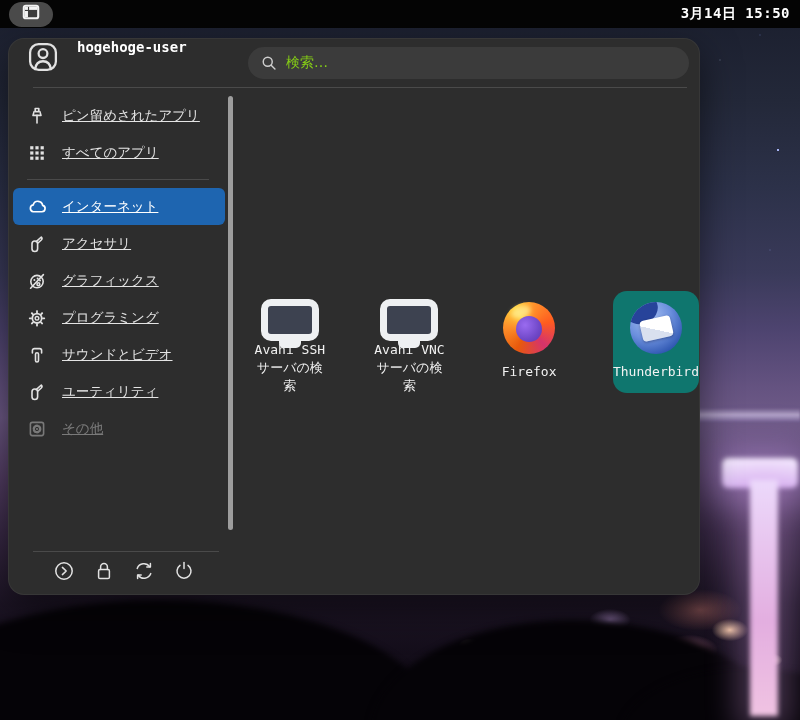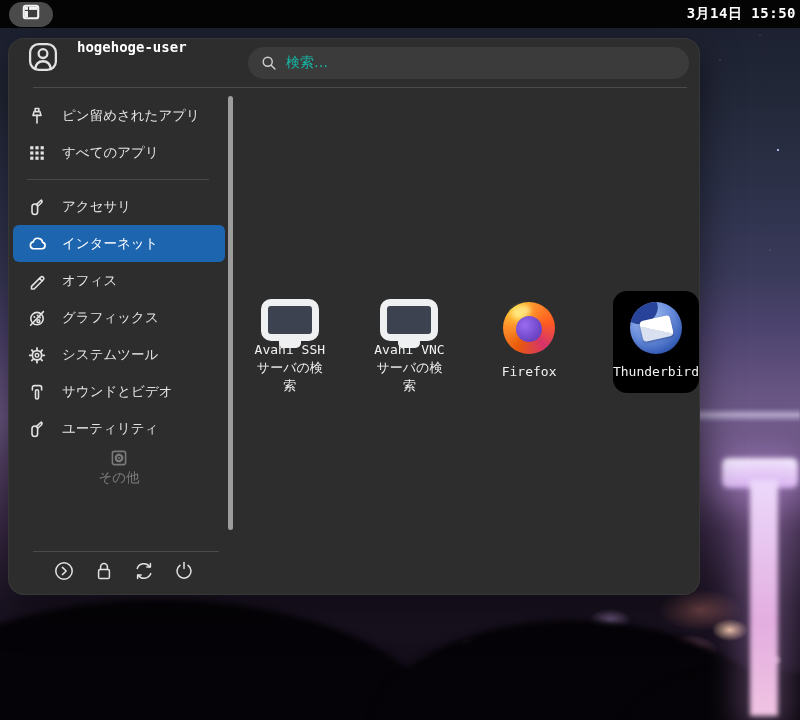--- a/index.html
+++ b/index.html
@@ -51,58 +51,58 @@
   .glow-t .bar { position:absolute; left:0; top:0; width:76px; height:30px; border-radius:6px;
     background:linear-gradient(180deg,#f6eeff,#d9b8f2); box-shadow:0 0 34px 16px rgba(205,165,250,.35); }
   .glow-t .stem { position:absolute; left:28px; top:22px; width:28px; height:236px;
     background:linear-gradient(180deg,#ecd9fb,#e3aee0 60%,#f0c3e2); box-shadow:0 0 30px 14px rgba(215,160,235,.3); }
 
   
   .topbar { position:absolute; left:0; top:0; width:800px; height:28px; background:#040404;
     display:flex; align-items:center; justify-content:space-between; z-index:5; }
   .activities-pill { margin-left:9px; width:44px; height:25px; border-radius:13px; background:#4a4a4a;
     display:flex; align-items:center; justify-content:center; cursor:pointer; }
-  .clock { margin-right:4px; color:#ffffff; font-family:"DejaVu Sans Mono", monospace;
+  .clock { margin-right:10px; color:#ffffff; font-family:"DejaVu Sans Mono", monospace;
     font-weight:bold; font-size:14px; letter-spacing:.5px; }
 
   
   .panel { position:absolute; left:8px; top:38px; width:692px; height:557px; background:#2d2d2d;
     border-radius:16px; box-shadow:0 14px 38px rgba(0,0,0,.55); z-index:4; border:1px solid rgba(255,255,255,.05); }
   .panel-header { position:absolute; left:0; top:0; right:0; height:48px; display:flex; align-items:flex-start; }
   .avatar { margin-left:16px; width:36px; height:36px; display:flex; align-items:center; justify-content:center; }
   .username { margin-left:16px; color:#ffffff; font-weight:bold; font-size:14px;
     font-family:"DejaVu Sans Mono", monospace; }
   .searchbox { position:absolute; left:239px; top:8px; width:441px; height:32px; background:#3b3b3b;
     border-radius:16px; display:flex; align-items:center; }
-  .searchbox .ph { color:#14b8a6; font-size:14px; margin-left:8px; }
+  .searchbox .ph { color:#84cc16; font-size:14px; margin-left:8px; }
   .hdr-divider { position:absolute; left:24px; right:12px; top:48px; height:1px; background:#4a4a4a; }
 
   
   .sidebar { position:absolute; left:4px; top:58px; width:212px; }
   .side-item { height:37px; display:flex; align-items:center; border-radius:6px; cursor:pointer;
-    color:#e4e4e4; font-size:13.5px; }
+    color:#e4e4e4; font-size:13.5px;text-decoration:underline; }
   .side-item .sic { width:22px; height:22px; margin-left:13px; margin-right:14px; flex:0 0 auto;
     display:flex; align-items:center; justify-content:center; }
   .side-item.selected { background:#1e65b0; color:#ffffff; }
-  .side-item.dimmed { opacity:.42;flex-direction:column; }
+  .side-item.dimmed { opacity:.42; }
   .side-divider { height:1px; background:#4a4a4a; margin:8px 16px 8px 14px; }
   .scroll-thumb { position:absolute; left:219px; top:57px; width:5px; height:434px;
     background:#9d9d9d; border-radius:3px; }
   .panel-footer { position:absolute; left:0; bottom:0; width:232px; }
   .footer-divider { position:absolute; left:24px; bottom:42px; width:186px; height:1px; background:#4a4a4a; }
   .footer-row { position:absolute; left:42px; bottom:8px; display:flex; gap:14px; }
   .fbtn { width:26px; height:26px; display:flex; align-items:center; justify-content:center;
     border-radius:6px; cursor:pointer; }
 
   
   .content { position:absolute; left:236px; top:49px; right:0; bottom:0; padding:9px 0 8px 9px;
     display:flex; align-items:center;gap:48px; }
   .tile { width:108px; height:102px; border-radius:14px; display:flex; flex-direction:column;
     align-items:center; cursor:pointer; }
-  .tile.selected { background:#000000; }
+  .tile.selected { background:#0f766e; }
   .tile .icon-wrap { height:58px; margin-top:8px; display:flex; align-items:center; justify-content:center; }
   .tile-label { flex:1; display:flex; align-items:center; justify-content:center; text-align:center;
     color:#f2f2f2; font-size:13px; line-height:1.42; white-space:pre-line;
     font-family:"DejaVu Sans Mono", monospace; padding-bottom:4px; }
 
   
   .display-icon { width:58px; height:42px; border:7px solid #eef0f2; border-radius:10px;
     background:#3d4250; position:relative; }
   .display-icon::after { content:''; position:absolute; left:50%; bottom:-14px; transform:translateX(-50%);
     width:22px; height:8px; background:#eef0f2; border-radius:0 0 5px 5px; }
@@ -208,48 +208,39 @@
               <rect x="8.4" y="13.6" width="3.2" height="3.2"></rect>
               <rect x="13.6" y="13.6" width="3.2" height="3.2"></rect>
           </g>
         </svg>
       </span>
       <span>すべてのアプリ</span>
     </div>
 
     <div class="side-divider"></div>
 
+    <div class="side-item selected">
+      <span class="sic">
+        <svg class="ic" width="21" height="21" viewBox="0 0 20 20" style="stroke:#fff;">
+          <path d="M6 15h8.2a3.1 3.1 0 0 0 .7-6.1A4.6 4.6 0 0 0 5.9 8.5 3.3 3.3 0 0 0 6 15z"></path>
+        </svg>
+      </span>
+      <span>インターネット</span>
+    </div>
+
     <div class="side-item">
       <span class="sic">
         <svg class="ic" width="20" height="20" viewBox="0 0 20 20">
           <rect x="5" y="7" width="5.6" height="10.5" rx="2.8"></rect>
           <path d="M9.2 7.6 14.3 3c.8.9.8 2.2 0 3L11 9"></path>
         </svg>
       </span>
       <span>アクセサリ</span>
     </div>
 
-    <div class="side-item selected">
-      <span class="sic">
-        <svg class="ic" width="21" height="21" viewBox="0 0 20 20" style="stroke:#fff;">
-          <path d="M6 15h8.2a3.1 3.1 0 0 0 .7-6.1A4.6 4.6 0 0 0 5.9 8.5 3.3 3.3 0 0 0 6 15z"></path>
-        </svg>
-      </span>
-      <span>インターネット</span>
-    </div>
-
-    <div class="side-item">
-      <span class="sic">
-        <svg class="ic" width="20" height="20" viewBox="0 0 20 20">
-          <path d="M4.5 15.4 12.5 7.4l2.6 2.6-8 8H4.5z"></path>
-          <path d="M12.5 7.4l1.2-1.2a1.8 1.8 0 0 1 2.6 2.6l-1.2 1.2"></path>
-        </svg>
-      </span>
-      <span>オフィス</span>
-    </div>
 
     <div class="side-item">
       <span class="sic">
         <svg class="ic" width="20" height="20" viewBox="0 0 20 20">
           <circle cx="10" cy="10.6" r="6.2"></circle>
           <circle class="fl" cx="7.4" cy="9" r="1"></circle>
             <circle class="fl" cx="10.6" cy="7.6" r="1"></circle>
             <circle class="fl" cx="13" cy="9.6" r="1"></circle>
           <circle cx="11.4" cy="13.2" r="1.4"></circle>
           <path d="M3.6 17.2 16.4 3.6"></path>
@@ -269,21 +260,21 @@
             <rect x="9.1" y="2.2" width="1.8" height="3" rx=".6" transform="rotate(135 10 10.3)"></rect>
             <rect x="9.1" y="2.2" width="1.8" height="3" rx=".6" transform="rotate(180 10 10.3)"></rect>
             <rect x="9.1" y="2.2" width="1.8" height="3" rx=".6" transform="rotate(225 10 10.3)"></rect>
             <rect x="9.1" y="2.2" width="1.8" height="3" rx=".6" transform="rotate(270 10 10.3)"></rect>
             <rect x="9.1" y="2.2" width="1.8" height="3" rx=".6" transform="rotate(315 10 10.3)"></rect>
           </g>
           <circle cx="10" cy="10.3" r="4.7" stroke-width="1.8"></circle>
           <circle cx="10" cy="10.3" r="1.8" stroke-width="1.4"></circle>
         </svg>
       </span>
-      <span>システムツール</span>
+      <span>プログラミング</span>
     </div>
 
     <div class="side-item">
       <span class="sic">
         <svg class="ic" width="20" height="20" viewBox="0 0 20 20">
           <path d="M5.4 8V5.6A2 2 0 0 1 7.4 3.6h5.2a2 2 0 0 1 2 2V8"></path>
           <rect x="8.5" y="7.8" width="3" height="9.2" rx="1.5"></rect>
         </svg>
       </span>
       <span>サウンドとビデオ</span>

